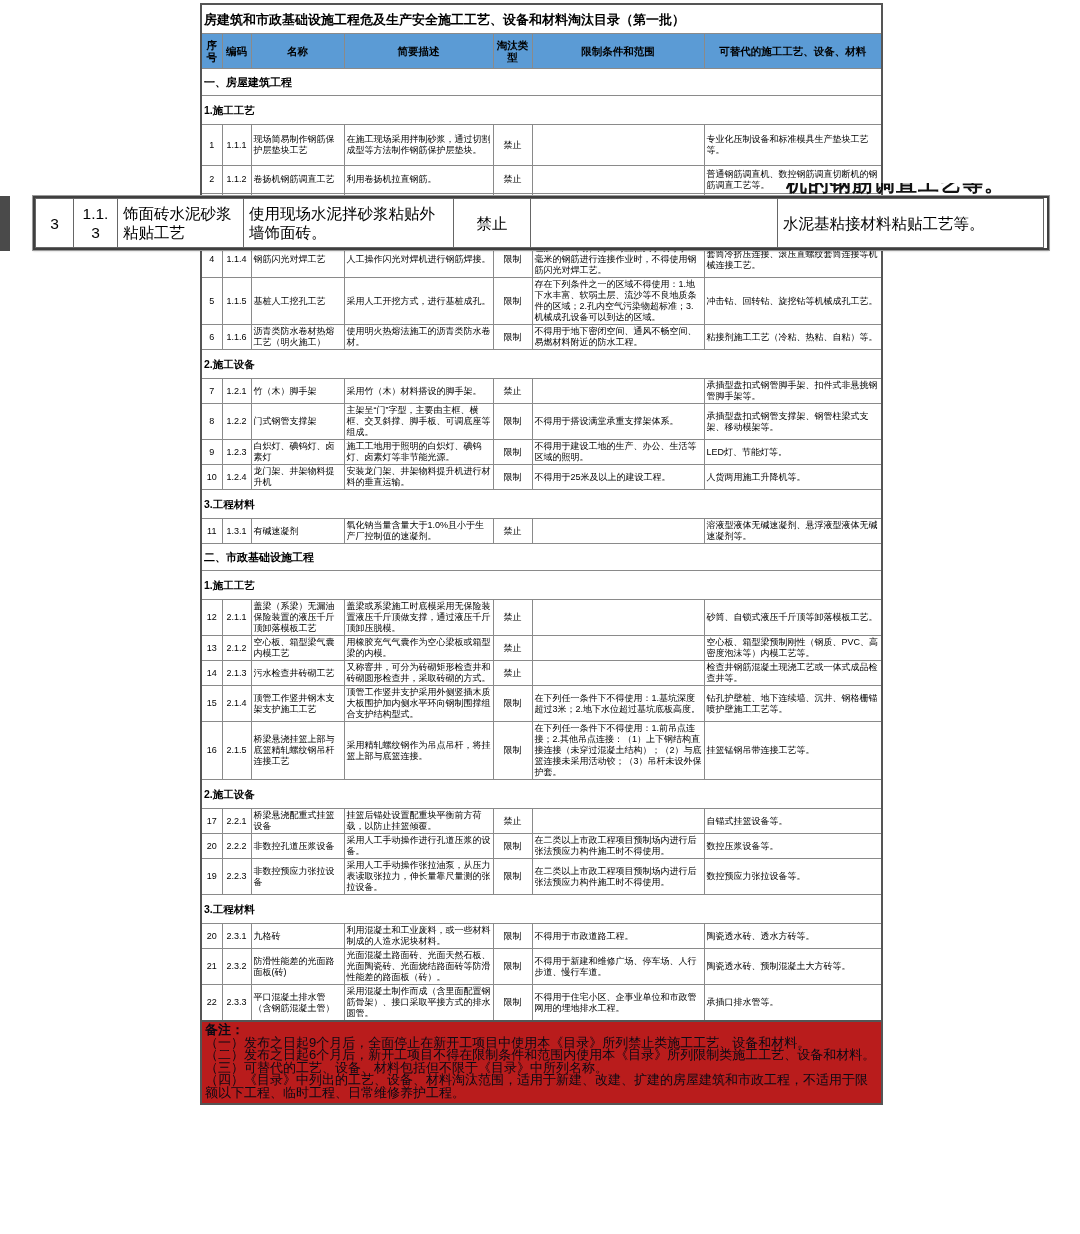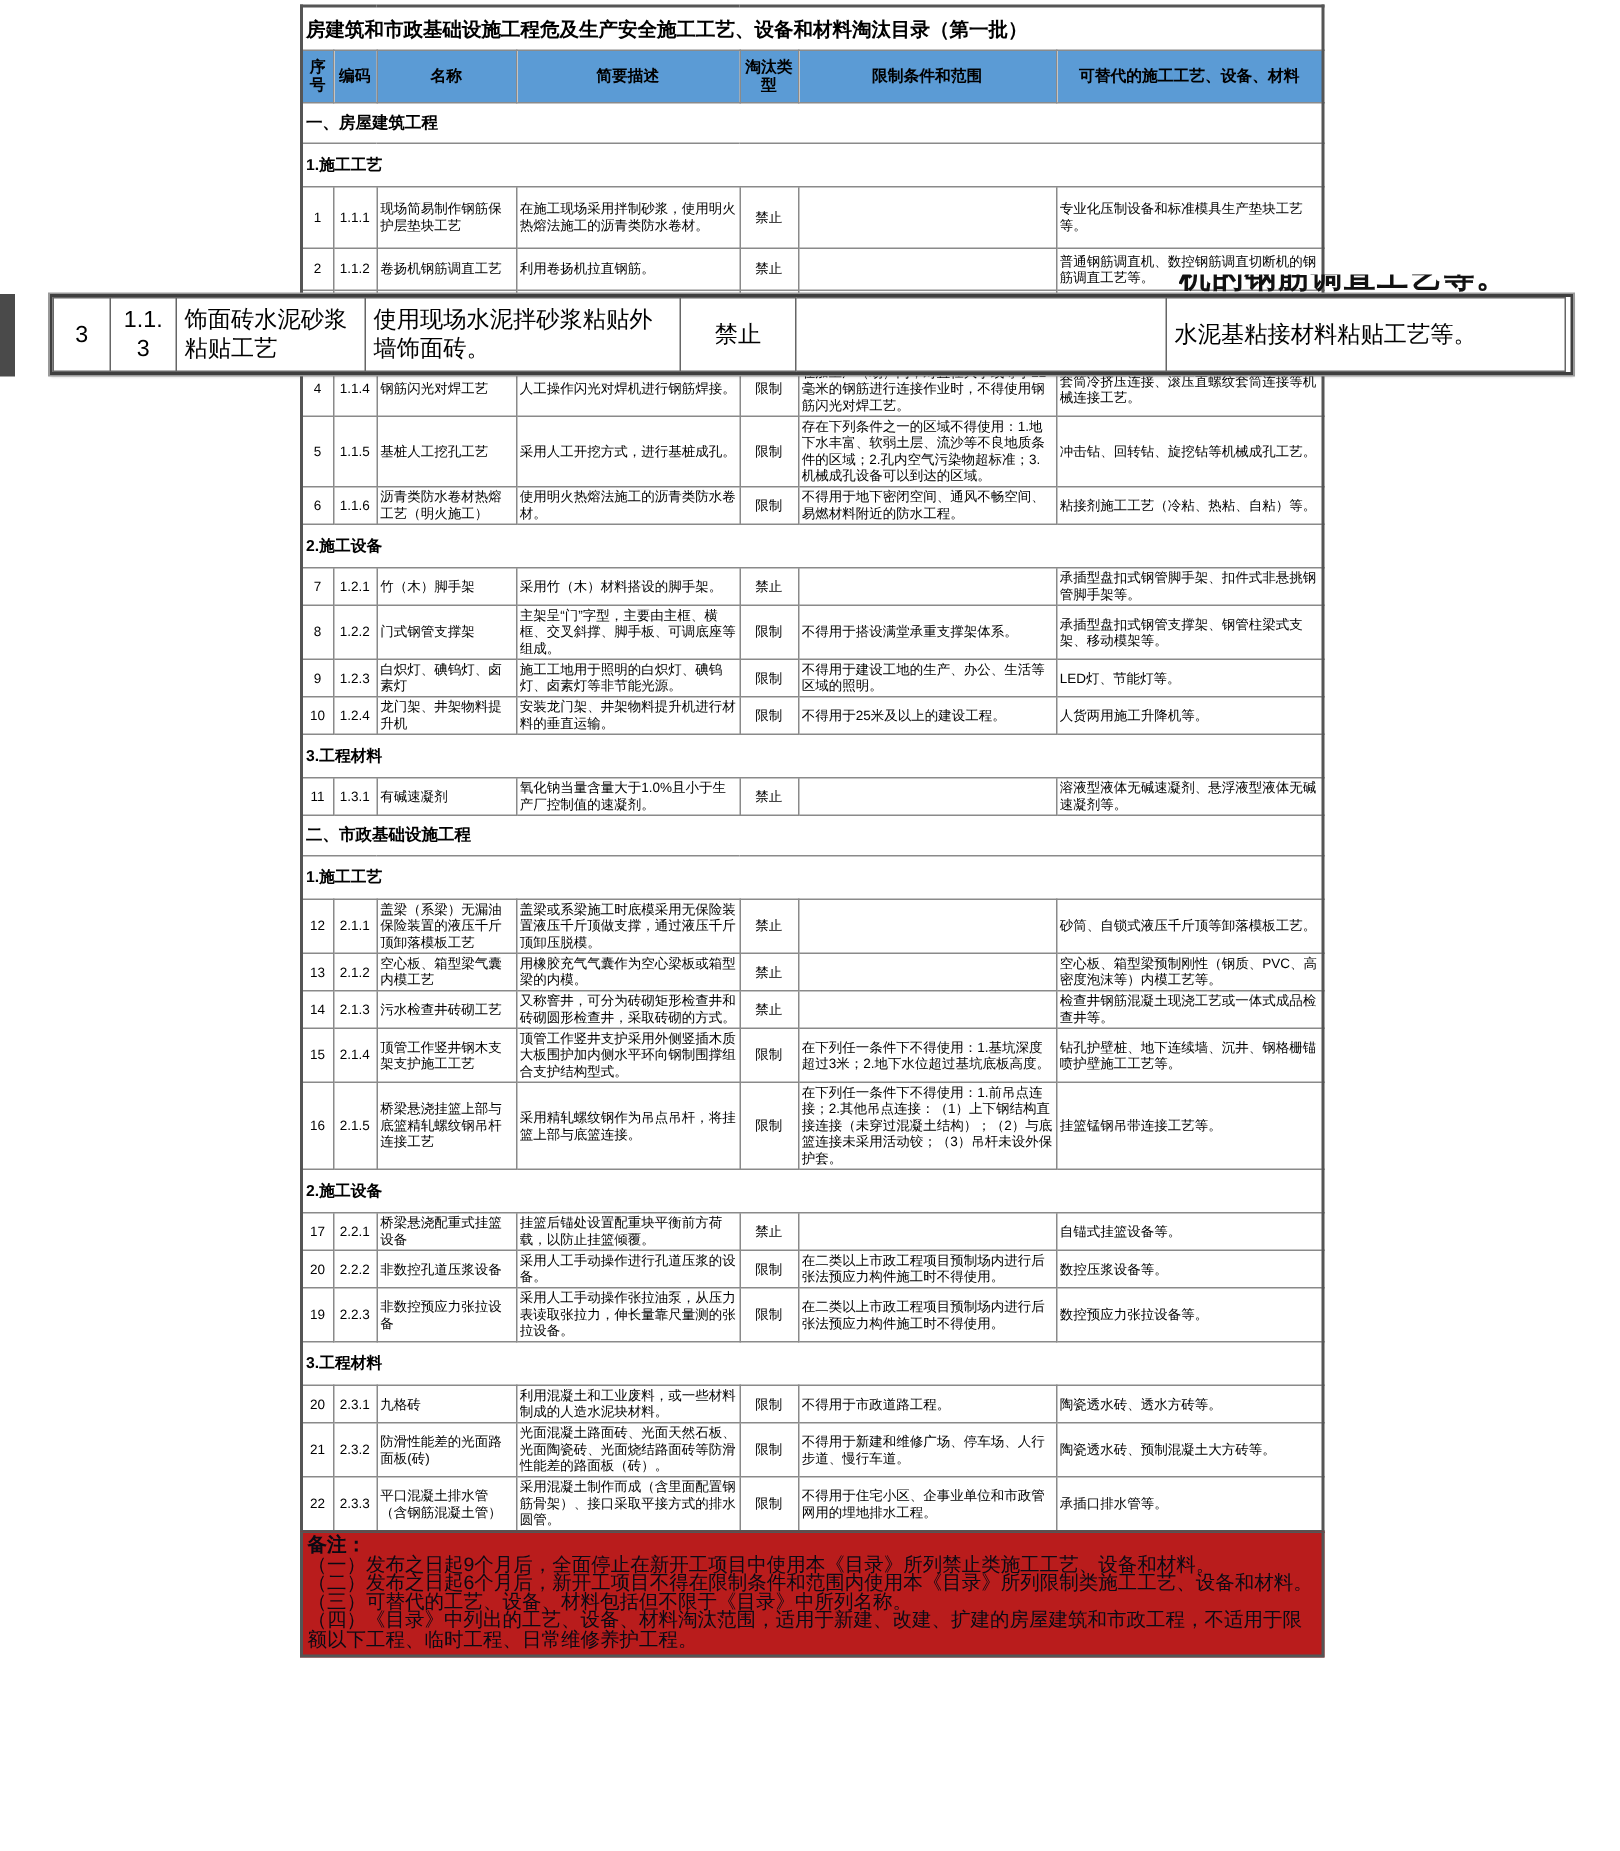--- a/index.html
+++ b/index.html
@@ -100,21 +100,21 @@
         <tr class="sec1">
           <td colspan="7">一、房屋建筑工程</td>
         </tr>
         <tr class="sec2">
           <td colspan="7">1.施工工艺</td>
         </tr>
         <tr style="height: 41px;">
           <td class="tc">1</td>
           <td class="tc">1.1.1</td>
           <td class="tl">现场简易制作钢筋保护层垫块工艺</td>
-          <td class="tl">在施工现场采用拌制砂浆，使用明火热熔法施工的沥青类防水卷材。</td>
+          <td class="tl">在施工现场采用拌制砂浆，通过切割成型等方法制作钢筋保护层垫块。</td>
           <td class="tc">禁止</td>
           <td class="tl"></td>
           <td class="tl">专业化压制设备和标准模具生产垫块工艺等。</td>
         </tr>
         <tr style="height: 28px;">
           <td class="tc">2</td>
           <td class="tc">1.1.2</td>
           <td class="tl">卷扬机钢筋调直工艺</td>
           <td class="tl">利用卷扬机拉直钢筋。</td>
           <td class="tc">禁止</td>

